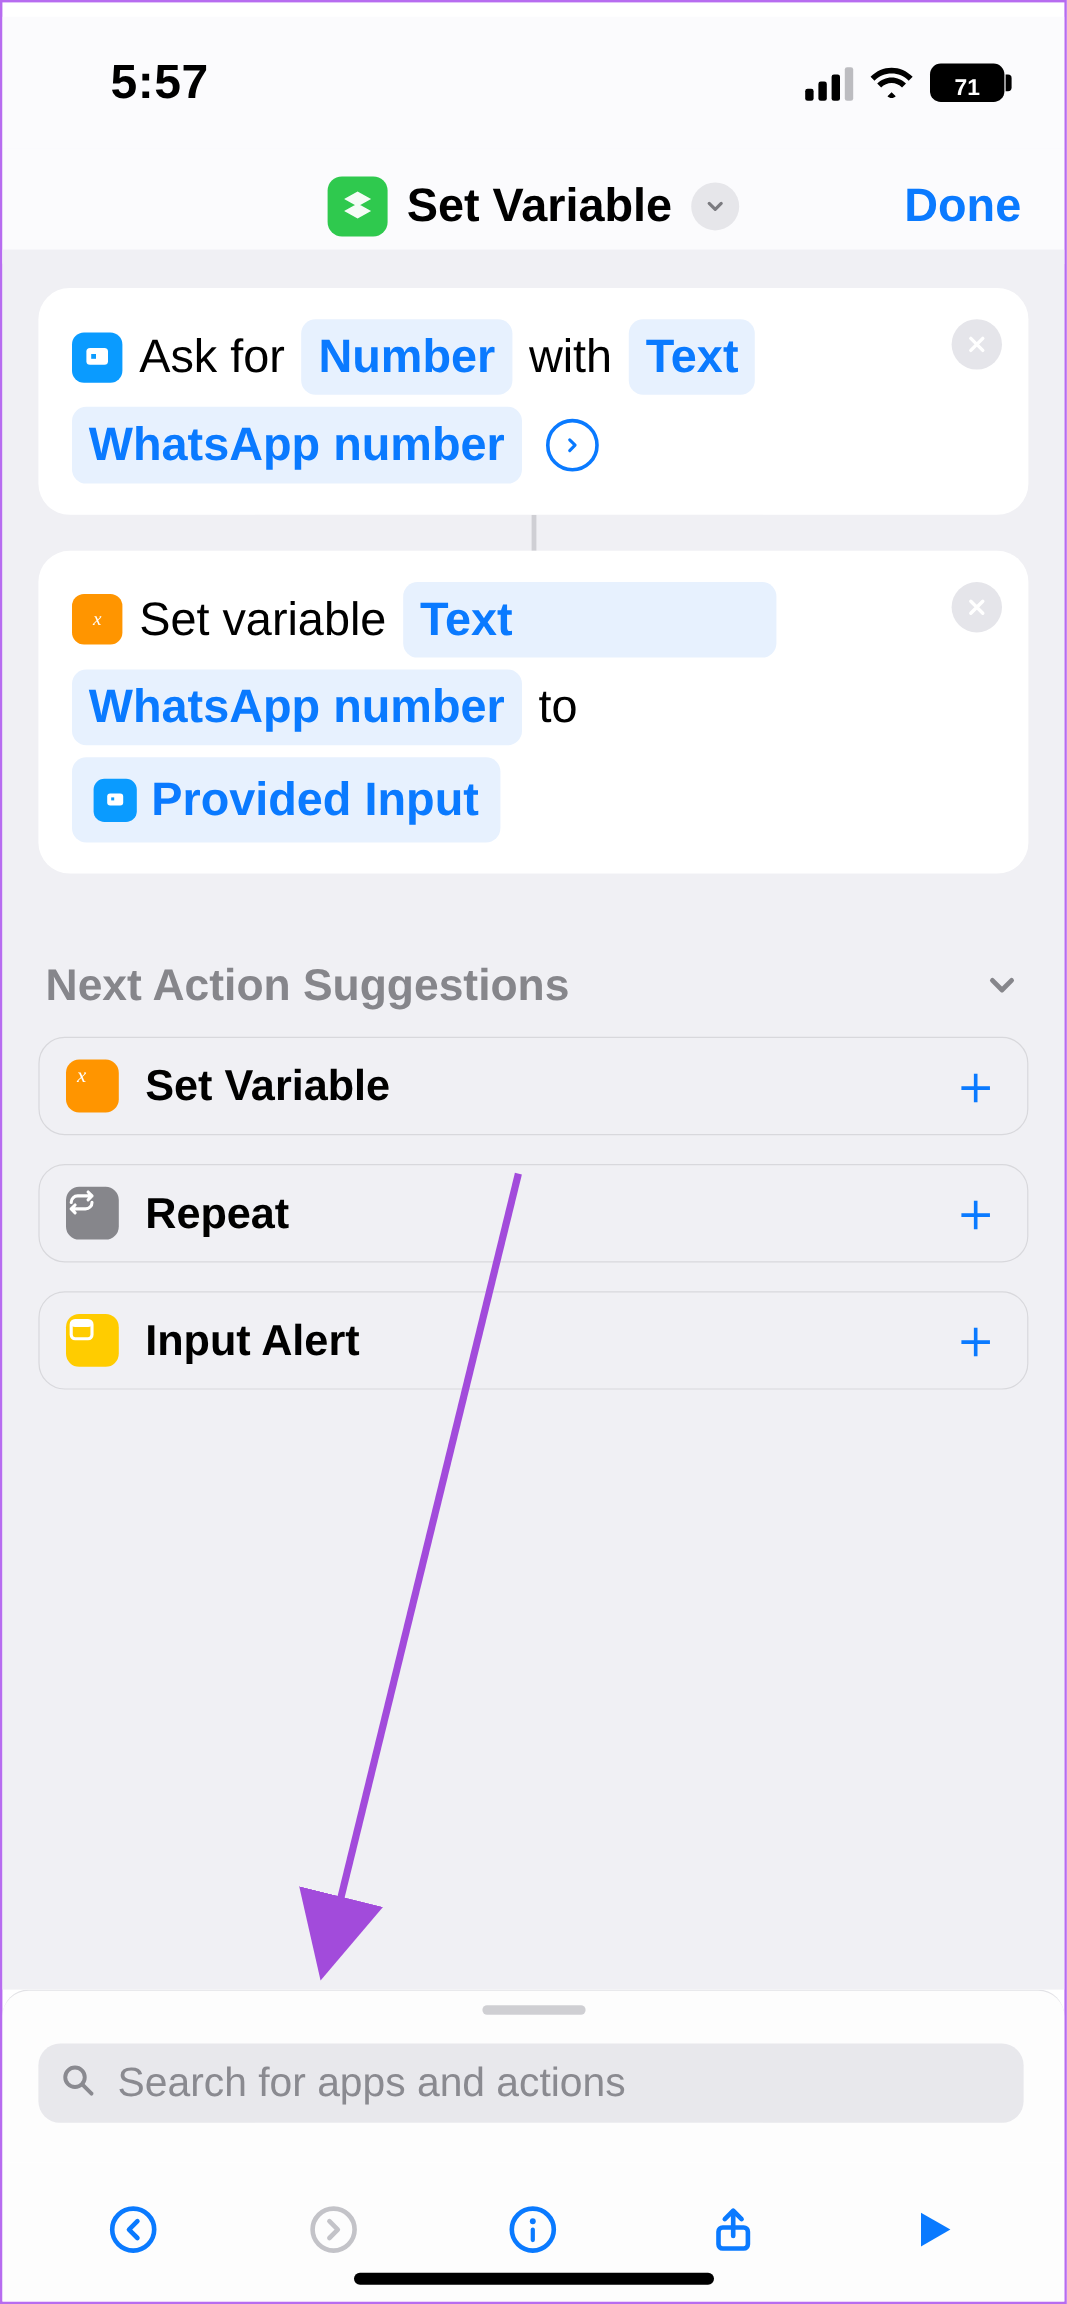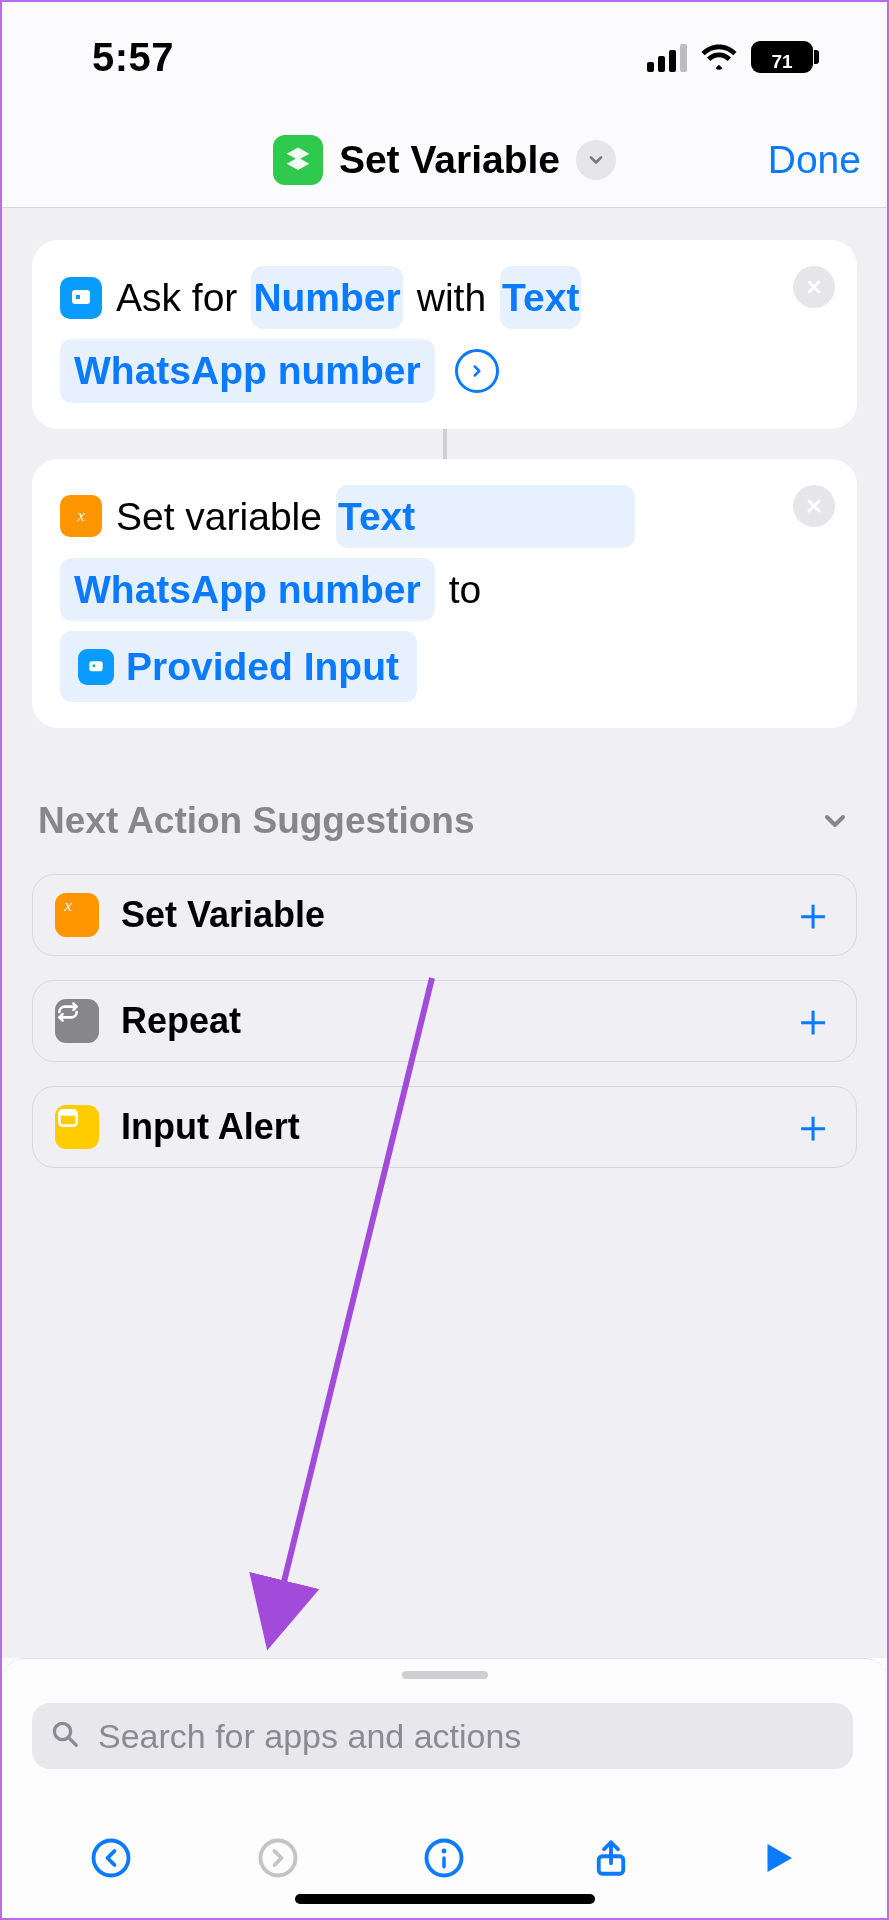--- a/index.html
+++ b/index.html
@@ -13,22 +13,23 @@
     overflow: hidden;
     border: 2px solid #b76cf0;
   }
 
   
   .status-bar {
     height: 110px;
     display: flex;
     align-items: center;
     justify-content: space-between;
-    padding: 0 74px 0 90px;
+    padding: 0 50px 0 90px;
     background: #fbfbfd;
+    margin-top: 12px;
   }
   .status-time {
     font-size: 40px;
     font-weight: 700;
     letter-spacing: 0.5px;
   }
   .status-right { display: flex; align-items: center; gap: 14px; }
   .cell-bars { display: flex; align-items: flex-end; gap: 4px; height: 30px; }
   .cell-bars span { width: 7px; background: #000; border-radius: 2px; }
   .cell-bars span:nth-child(1){height:10px}
@@ -56,22 +57,22 @@
     justify-content: center;
     position: relative;
   }
   .nav-title-group { display:flex; align-items:center; gap:16px; }
   .nav-title { font-size:39px; font-weight:700; }
   .nav-chevron {
     width:40px; height:40px; border-radius:20px; background:#e6e6ea;
     display:flex; align-items:center; justify-content:center;
   }
   .nav-done {
-    position:absolute; right:26px; top:50%; transform:translateY(-50%);
-    font-size:39px; font-weight:400; color:#0a7aff;
+    position:absolute; right:36px; top:50%; transform:translateY(-50%);
+    font-size:39px; font-weight:700; color:#0a7aff;
   }
   .app-icon {
     width:50px; height:50px; border-radius:12px; display:flex;
     align-items:center; justify-content:center; flex:0 0 auto;
   }
   .app-icon svg { display:block; }
   .ic-green { background:#2fc94e; }
 
   
   .editor {
@@ -95,37 +96,37 @@
     width:42px; height:42px; border-radius:10px; display:flex;
     align-items:center; justify-content:center; flex:0 0 auto;
   }
   .ic-blue  { background:#0a9bff; }
   .ic-orange{ background:#ff9500; }
   .ic-gray  { background:#86868b; }
   .ic-yellow{ background:#ffcc00; }
   .bold { font-weight:400; }
   .token {
     background:#e7f1fe; color:#0a7aff; border-radius:12px;
-    padding:2px 2px; font-weight:600; display:inline-block;
+    padding:2px 14px; font-weight:600; display:inline-block;
   }
   .token-wide { padding:2px 14px 2px 14px; }
   .token-with-icon { display:inline-flex; align-items:center; gap:12px; padding:6px 18px; }
   .token-with-icon .mini-icon{
     width:36px; height:36px; border-radius:9px; background:#0a9bff;
     display:flex; align-items:center; justify-content:center;
   }
   .disclose {
     width:44px; height:44px; border:3.5px solid #0a7aff; border-radius:22px;
     display:inline-flex; align-items:center; justify-content:center; margin-left:6px;
   }
 
   
   .sugg-header {
     display:flex; align-items:center; justify-content:space-between;
-    margin:72px 6px 32px 6px;
+    margin:72px 6px 22px 6px;
   }
   .sugg-title { font-size:37px; font-weight:600; color:#86868b; }
   .sugg-item {
     background:#f0f0f4; border:1.5px solid #d8d8dc; border-radius:22px;
     height:82px; display:flex; align-items:center; padding:0 22px;
     margin-bottom:24px; gap:22px; position:relative;
   }
   .sugg-item .lead-icon { width:44px; height:44px; border-radius:11px; }
   .sugg-label { font-size:36px; font-weight:700; }
   .sugg-add {

